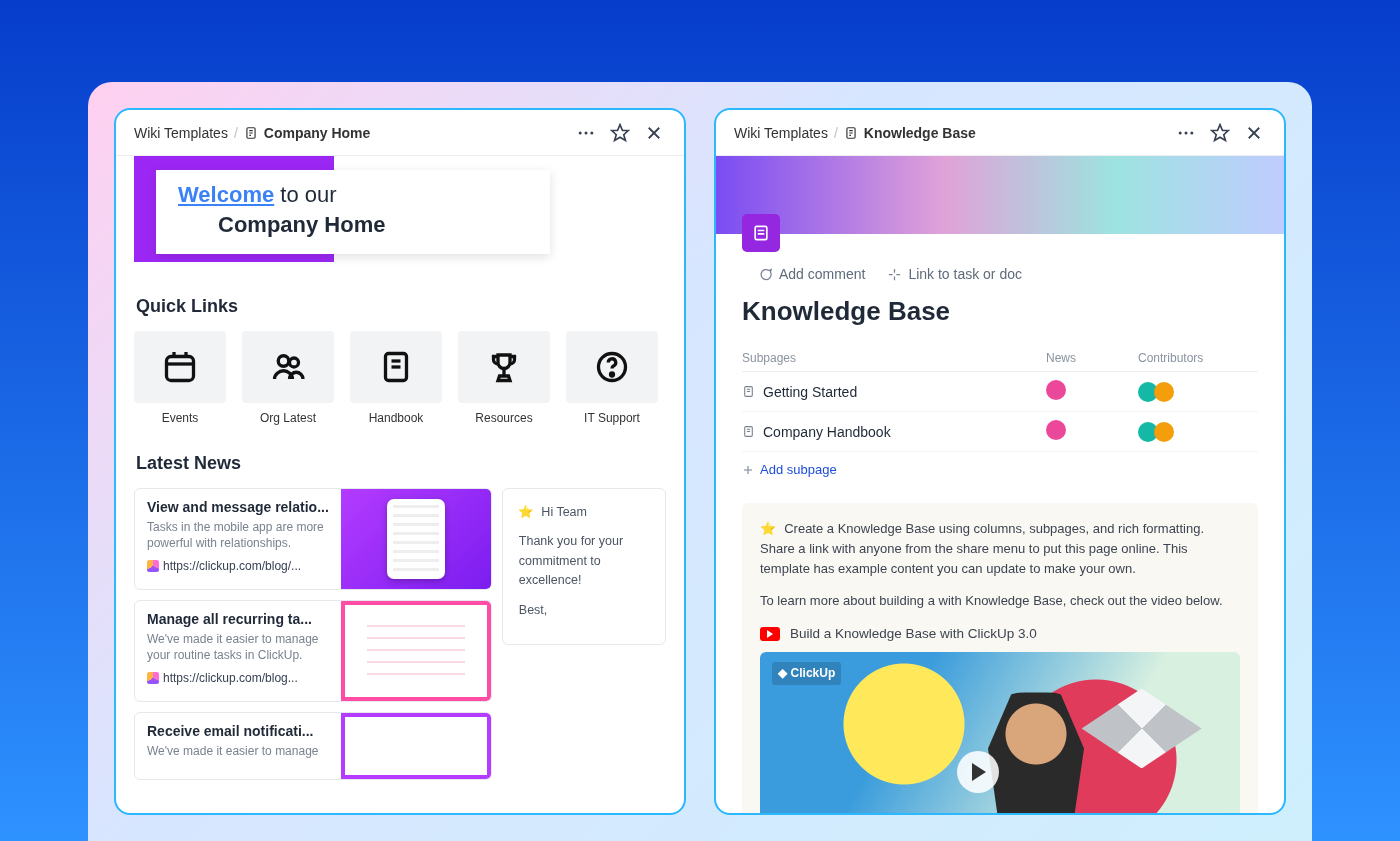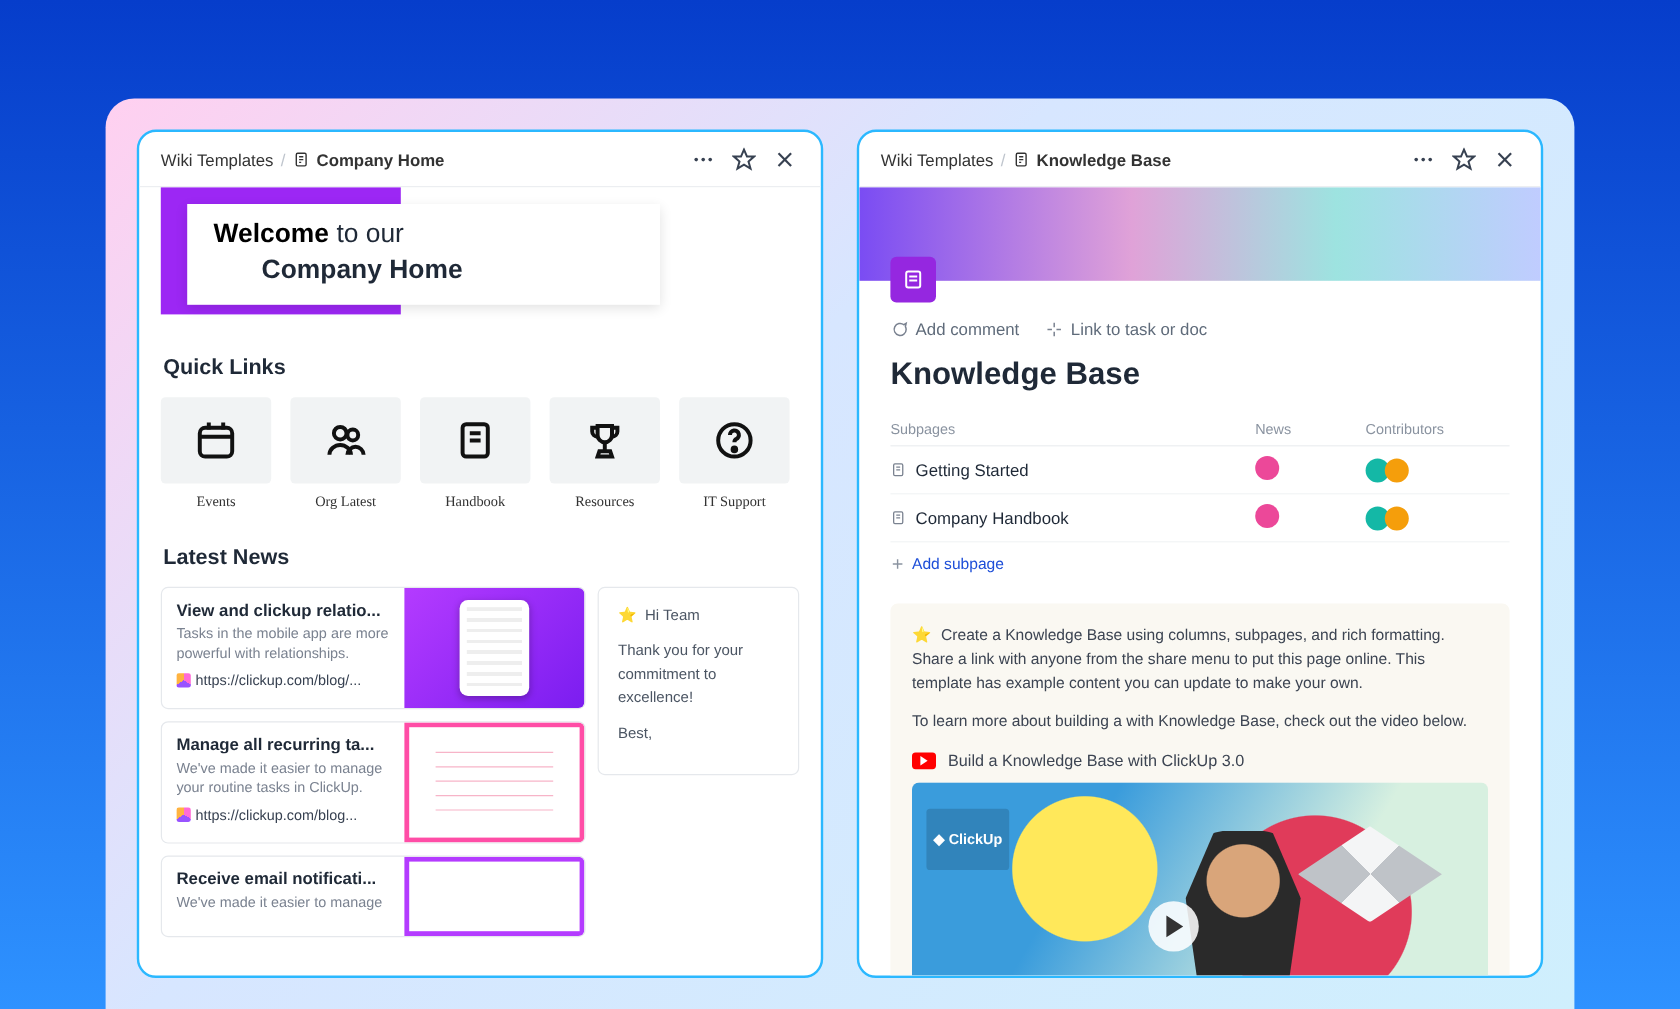--- a/index.html
+++ b/index.html
@@ -37,25 +37,25 @@
 .crumb-current { font-weight: 600; display: flex; align-items: center; gap: 6px; }
 .spacer { flex: 1; }
 .hdr-action { width: 24px; height: 24px; display:flex;align-items:center;justify-content:center; color:#374151; margin-left:10px; cursor:pointer; }
 .panel-body { flex: 1; overflow: hidden; }
 
 
 .banner-wrap { position: relative; height: 112px; }
 .banner-back { position:absolute; left:0; top:0; width: 200px; height: 106px; background:#9c27f4; }
 .banner-front { position:absolute; left:22px; top:14px; width: 394px; background:#fff; padding: 12px 22px 16px; box-shadow: 0 3px 10px rgba(0,0,0,.12); }
 .banner-line1 { font-size: 22px; }
-.banner-line1 .hi { color:#000000; font-weight:700; }
+.banner-line1 .hi { color:#3b82f6; font-weight:700;text-decoration:underline; }
 .banner-line2 { font-size: 22px; font-weight:700; margin-top:4px; margin-left: 40px;}
 .section-h { font-size: 18px; font-weight: 600; margin: 28px 0 14px; padding: 0 2px; }
 .ql-row { display: flex; gap: 16px; }
-.ql { width: 92px; text-align:center; cursor:pointer;font-family:Liberation Serif, serif; }
+.ql { width: 92px; text-align:center; cursor:pointer; }
 .ql-box { width: 92px; height: 72px; background:#f1f3f4; border-radius:4px; display:flex;align-items:center;justify-content:center; }
 .ql-label { margin-top:8px; font-size:12px; color:#333; }
 .news-row { display:flex; gap:10px; margin-top:4px; }
 .news-col { flex:1; display:flex; flex-direction:column; gap:10px; }
 .news-card { border:1px solid #e5e8ec; border-radius:6px; display:flex; overflow:hidden; cursor:pointer; height:102px; }
 .news-txt { flex:1; padding:10px 12px; }
 .news-title { font-weight:600; font-size:14px; white-space:nowrap; overflow:hidden; text-overflow:ellipsis; }
 .news-desc { font-size:12px; color:#7a8290; margin-top:4px; line-height:1.35; max-height:32px; overflow:hidden; }
 .news-link { font-size:12px; color:#374151; margin-top:8px; display:flex; align-items:center; gap:4px; white-space:nowrap; overflow:hidden; text-overflow:ellipsis; }
 .news-thumb { width:150px; flex:none; }
@@ -65,21 +65,21 @@
 .phone { width:58px; height:80px; background:#fff; border-radius:7px; box-shadow:0 2px 6px rgba(0,0,0,.25); position:relative; }
 .phone::after{content:"";position:absolute;top:6px;left:6px;right:6px;bottom:6px;background:repeating-linear-gradient(#eee 0 3px,#fff 3px 9px);}
 .msg-card { border:1px solid #e5e8ec; border-radius:6px; padding:14px 16px; font-size:12.5px; color:#4b5563; line-height:1.55; }
 .msg-card p { margin-bottom:10px; }
 .left-scroll { padding: 0 18px; height: 100%; overflow:hidden; }
 
 
 .right-body { height:100%; overflow:hidden; }
 .cover { height: 78px; background: linear-gradient(90deg, #7a4cf3 0%, #e0a2d8 40%, #9de3e0 70%, #c0ccff 100%); position:relative; }
 .cover-icon { position:absolute; left:26px; bottom:-18px; width:38px; height:38px; background:#9527e0; border-radius:5px; display:flex;align-items:center;justify-content:center; }
-.actions-row { display:flex; gap:22px; padding: 32px 26px 0; font-size:14px; color:#5f6b7a; }
+.actions-row { display:flex; gap:22px; padding: 32px 42px 0; font-size:14px; color:#5f6b7a; }
 .action-link { display:flex; align-items:center; gap:6px; cursor:pointer; }
 .page-title { font-size:26px; font-weight:700; padding: 14px 26px 18px; }
 .tbl { padding: 0 26px; }
 .tbl-head { display:flex; font-size:12px; color:#8a93a0; padding: 6px 0; border-bottom:1px solid #eceef1; }
 .col-sub { flex:1; }
 .col-owner { width: 92px; }
 .col-contrib { width: 120px; }
 .tbl-row { display:flex; align-items:center; font-size:14px; padding: 8px 0; border-bottom:1px solid #f2f4f6; cursor:pointer; }
 .row-sub { flex:1; display:flex; align-items:center; gap:8px; }
 .row-owner { width:92px; }
@@ -92,21 +92,21 @@
 .callout-star { margin-right:8px; }
 .callout p { margin-bottom: 12px; }
 .vid-head { display:flex; align-items:center; gap:10px; font-size:13.5px; margin:12px 0 8px; }
 .yt { width:20px; height:14px; background:#ff0000; border-radius:3px; display:flex;align-items:center;justify-content:center; }
 .yt::after{content:"";border-left:6px solid #fff;border-top:4px solid transparent;border-bottom:4px solid transparent;}
 .vid { height:180px; border-radius:6px; position:relative; overflow:hidden; background: radial-gradient(circle at 30% 40%, #ffe85a 0 60px, transparent 61px), radial-gradient(circle at 70% 60%, #e03b5a 0 80px, transparent 81px), linear-gradient(120deg,#3a9cdc 30%, #d7f0e0 70%); }
 .vid-person { position:absolute; right:30%; bottom:0; width:120px; height:140px; background: radial-gradient(circle at 50% 30%, #d9a57a 0 30px, transparent 31px), linear-gradient(#2a2a2a,#2a2a2a); border-radius: 50px 50px 0 0; clip-path: polygon(20% 100%, 10% 40%, 30% 0, 70% 0, 90% 40%, 80% 100%);}
 .vid-shape { position:absolute; right:8%; top:20%; width:120px; height:80px; background: conic-gradient(from 45deg, #bfc3c8 0 25%, #f4f5f6 0 50%, #bfc3c8 0 75%, #f4f5f6 0); clip-path: polygon(50% 0, 100% 50%, 50% 100%, 0 50%);}
 .play { position:absolute; left:41%; top:55%; width:42px; height:42px; background:#ffffffdd; border-radius:50%; display:flex;align-items:center;justify-content:center; }
 .play::after{content:"";border-left:14px solid #333;border-top:9px solid transparent;border-bottom:9px solid transparent;margin-left:3px;}
-.vid-logo { position:absolute; left:12px; top:22px; color:#fff; font-size:12px; font-weight:700; background:rgba(0,0,0,.15); padding:16px 6px; border-radius:3px;}
+.vid-logo { position:absolute; left:12px; top:10px; color:#fff; font-size:12px; font-weight:700; background:rgba(0,0,0,.15); padding:2px 6px; border-radius:3px;}
 .clickup-mark{ width:12px; height:12px; display:inline-block; background: conic-gradient(#ff6bd6 0 33%, #9853ff 0 66%, #ffb340 0); border-radius:2px; flex:none;}
 svg { display:block; }
 </style>
 </head>
 <body>
 
 <div class="outer">
 
 <div class="panel">
   <div class="panel-header">
@@ -207,21 +207,21 @@
               </div>
           <div class="ql-label">IT Support</div>
         </div>
       </div>
 
       <div class="section-h">Latest News</div>
       <div class="news-row">
         <div class="news-col">
           <div class="news-card">
             <div class="news-txt">
-              <div class="news-title">View and clickup relatio...</div>
+              <div class="news-title">View and message relatio...</div>
               <div class="news-desc">Tasks in the mobile app are more powerful with relationships.</div>
               <div class="news-link">
                     <span class="clickup-mark"></span>
                     <span>https://clickup.com/blog/...</span>
                   </div>
             </div>
             <div class="news-thumb thumb1">
                   <div class="phone"></div>
                 </div>
           </div>

